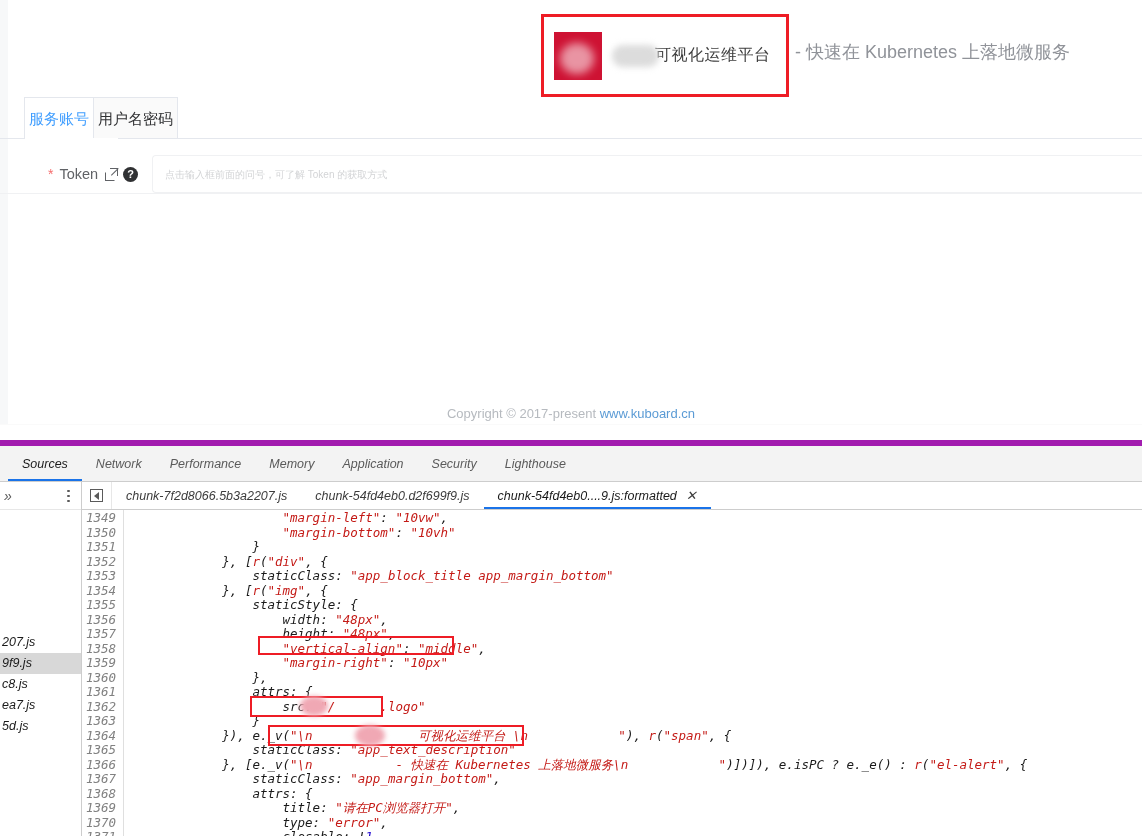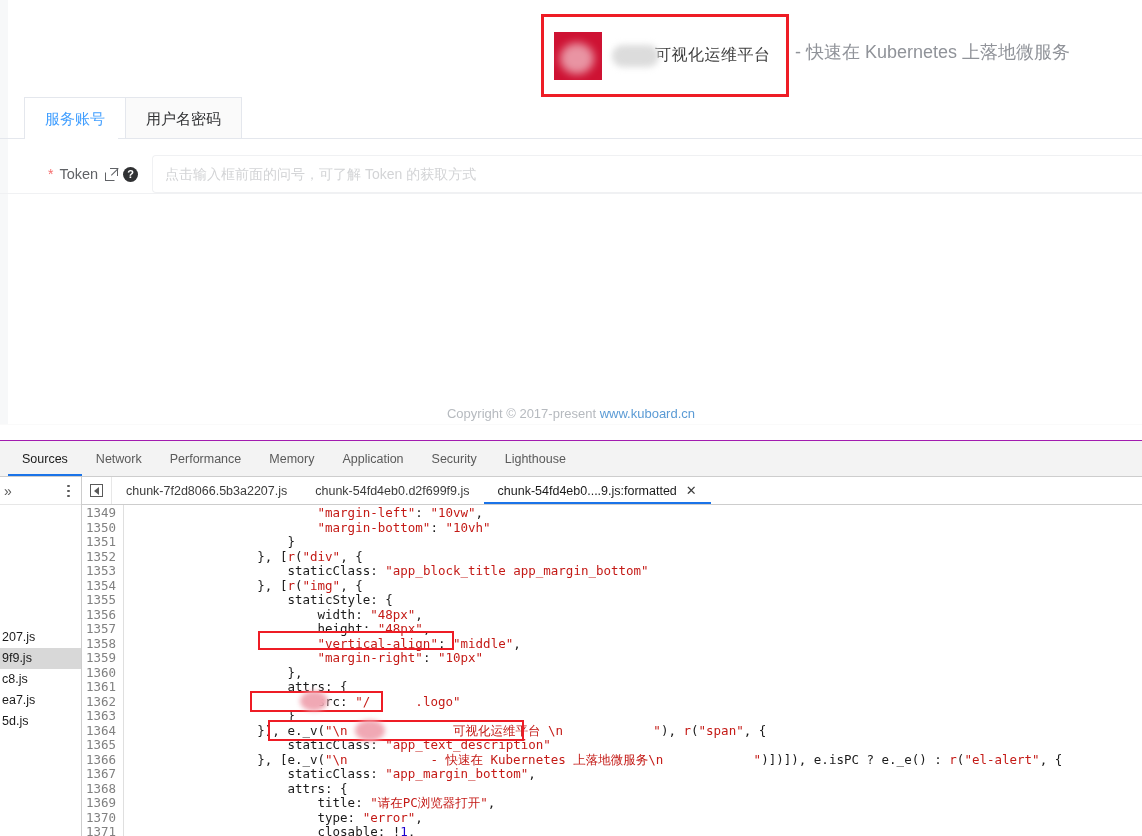--- a/index.html
+++ b/index.html
@@ -62,21 +62,21 @@
     position: absolute; left: 795px; top: 40px;
     font-size: 18px; color: #909399; white-space: nowrap;
   }
 
   
   #tabs {
     position: absolute; left: 24px; top: 97px;
     height: 42px; display: flex; align-items: stretch;
   }
   .tab {
-    padding: 0 20px; height: 42px; line-height: 42px;
+    padding: 0 4px; height: 42px; line-height: 42px;
     font-size: 15px; color: #303133;
     background: #ffffff;
     border: 1px solid #e4e7ed; border-bottom: none;
     border-left: none;
     white-space: nowrap; cursor: pointer;
   }
   .tab:first-child { border-left: 1px solid #e4e7ed; }
   .tab.active { color: #409eff; background: #ffffff; }
   .tab.inactive { background: #fafafa; }
   #tabs-underline {
@@ -122,21 +122,21 @@
     font: bold 11px/15px "Liberation Sans", sans-serif;
     text-align: center; display: inline-block; cursor: pointer;
   }
   #token-input {
     position: absolute; left: 152px; top: 0;
     width: 990px; height: 38px;
     background: #ffffff;
     border: 1px solid #f0f1f3; border-right: none;
     border-radius: 4px 0 0 4px;
     padding: 0 12px;
-    font-size: 14px; color: #c8c9cc;
+    font-size: 10px; color: #c8c9cc;
     font-family: "Liberation Sans", sans-serif;
   }
   #token-input::placeholder { color: #d3d4d6; }
   #form-row-sep {
     position: absolute; left: 0; top: 193px; width: 1142px; height: 1px;
     background: #f0f1f3;
   }
 
   
   #page-footer {
@@ -147,22 +147,23 @@
   #page-footer a { color: #5b9bd5; text-decoration: none; }
   #page-bottom-strip {
     position: absolute; left: 0; top: 424px; width: 1142px; height: 16px;
     background: #ffffff; border-top: 1px solid #fafafa;
   }
 
   
   #devtools {
     position: absolute; left: 0; top: 440px; width: 1142px; height: 396px;
     background: #ffffff;
-    border-top: 1px solid #a21caf;
+    border-top: 6px solid #a21caf;
     font-family: "Liberation Sans", sans-serif;
+    font-style: italic;
   }
   #dt-toolbar {
     position: absolute; left: 0; top: 0; width: 1142px; height: 36px;
     background: #f3f3f3;
     border-bottom: 1px solid #cdcdcd;
     display: flex; align-items: stretch;
   }
   #dt-left-edge { width: 8px; background: #f3f3f3; }
   .dt-tab {
     padding: 0 14px; line-height: 36px; font-size: 12.5px;
@@ -246,21 +247,21 @@
   }
   .file-tab .close { font-size: 13px; color: #3c3c3c; line-height: 1; }
 
   
   #code {
     position: absolute; left: 0; top: 28px; right: 0; bottom: 0;
     overflow: hidden;
     font-family: "DejaVu Sans Mono", monospace;
     font-size: 12.5px;
   }
-  .code-line { height: 14.5px; display: flex; white-space: pre; gap: 35px; }
+  .code-line { height: 14.5px; display: flex; white-space: pre; }
   .ln {
     width: 42px; flex: 0 0 42px; text-align: right; padding-right: 7px;
     color: #818181; background: #ffffff;
     border-right: 1px solid #dfdfdf;
   }
   .src { padding-left: 8px; color: #1a1a1a; }
   .s-str { color: #c41a16; }
   .s-num { color: #1c00cf; }
   .s-fn  { color: #c41a16; }
 

